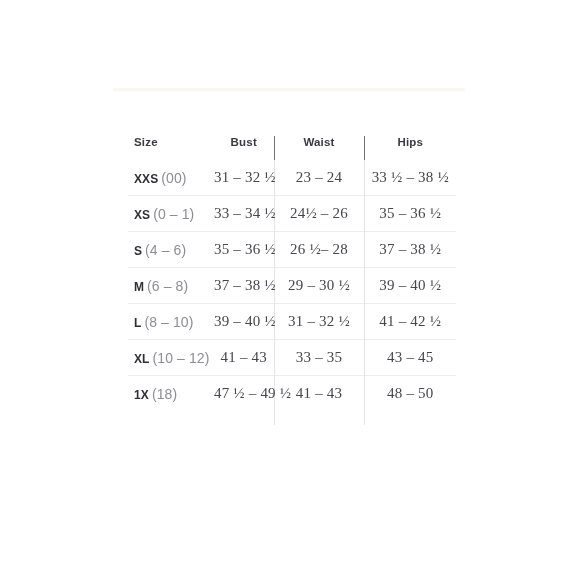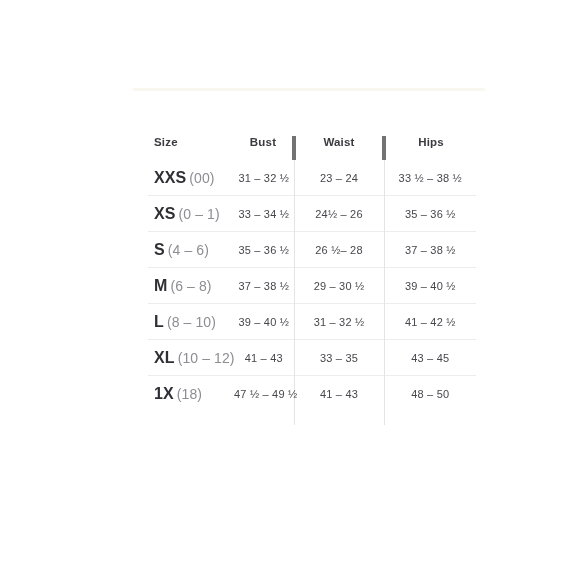--- a/index.html
+++ b/index.html
@@ -13,21 +13,20 @@
     background: #ffffff;
     font-family: "Liberation Sans", sans-serif;
     overflow: hidden;
   }
 
   .page {
     position: relative;
     width: 524px;
     height: 580px;
     background: #ffffff;
-    margin-left: 20px;
   }
 
   
   .top-rule {
     position: absolute;
     left: 113px;
     top: 88px;
     width: 352px;
     height: 3px;
     background: #faf7f1;
@@ -77,48 +76,49 @@
   }
   tbody tr:first-child td {
     border-top: none;
   }
 
   
   tbody td.divider-left {
     border-left: 1px solid #e4e4e4;
   }
   thead th.divider-left {
-    border-left: 4px solid #737373;
+    border-left: 1px solid #737373;
     border-top: none;
     border-right: none;
     border-bottom: none;
   }
 
   td.cell-size {
     text-align: left;
     padding-left: 6px;
   }
 
   .size-letter {
-    font-size: 16px;
+    font-size: 12px;
     font-weight: bold;
     color: #2f2f35;
     letter-spacing: 0.1px;
   }
   .size-numeric {
     font-size: 14px;
     color: #8d8d93;
     margin-left: 3px;
     letter-spacing: 0.1px;
   }
 
   .measure {
-    font-size: 11px;
+    font-size: 15px;
     color: #46464c;
     letter-spacing: 0.2px;
+    font-family: Liberation Serif, serif;
   }
 
   
   .rule-tail {
     position: absolute;
     top: 0;
     width: 1px;
     height: 14px;
     background: #e4e4e4;
   }

